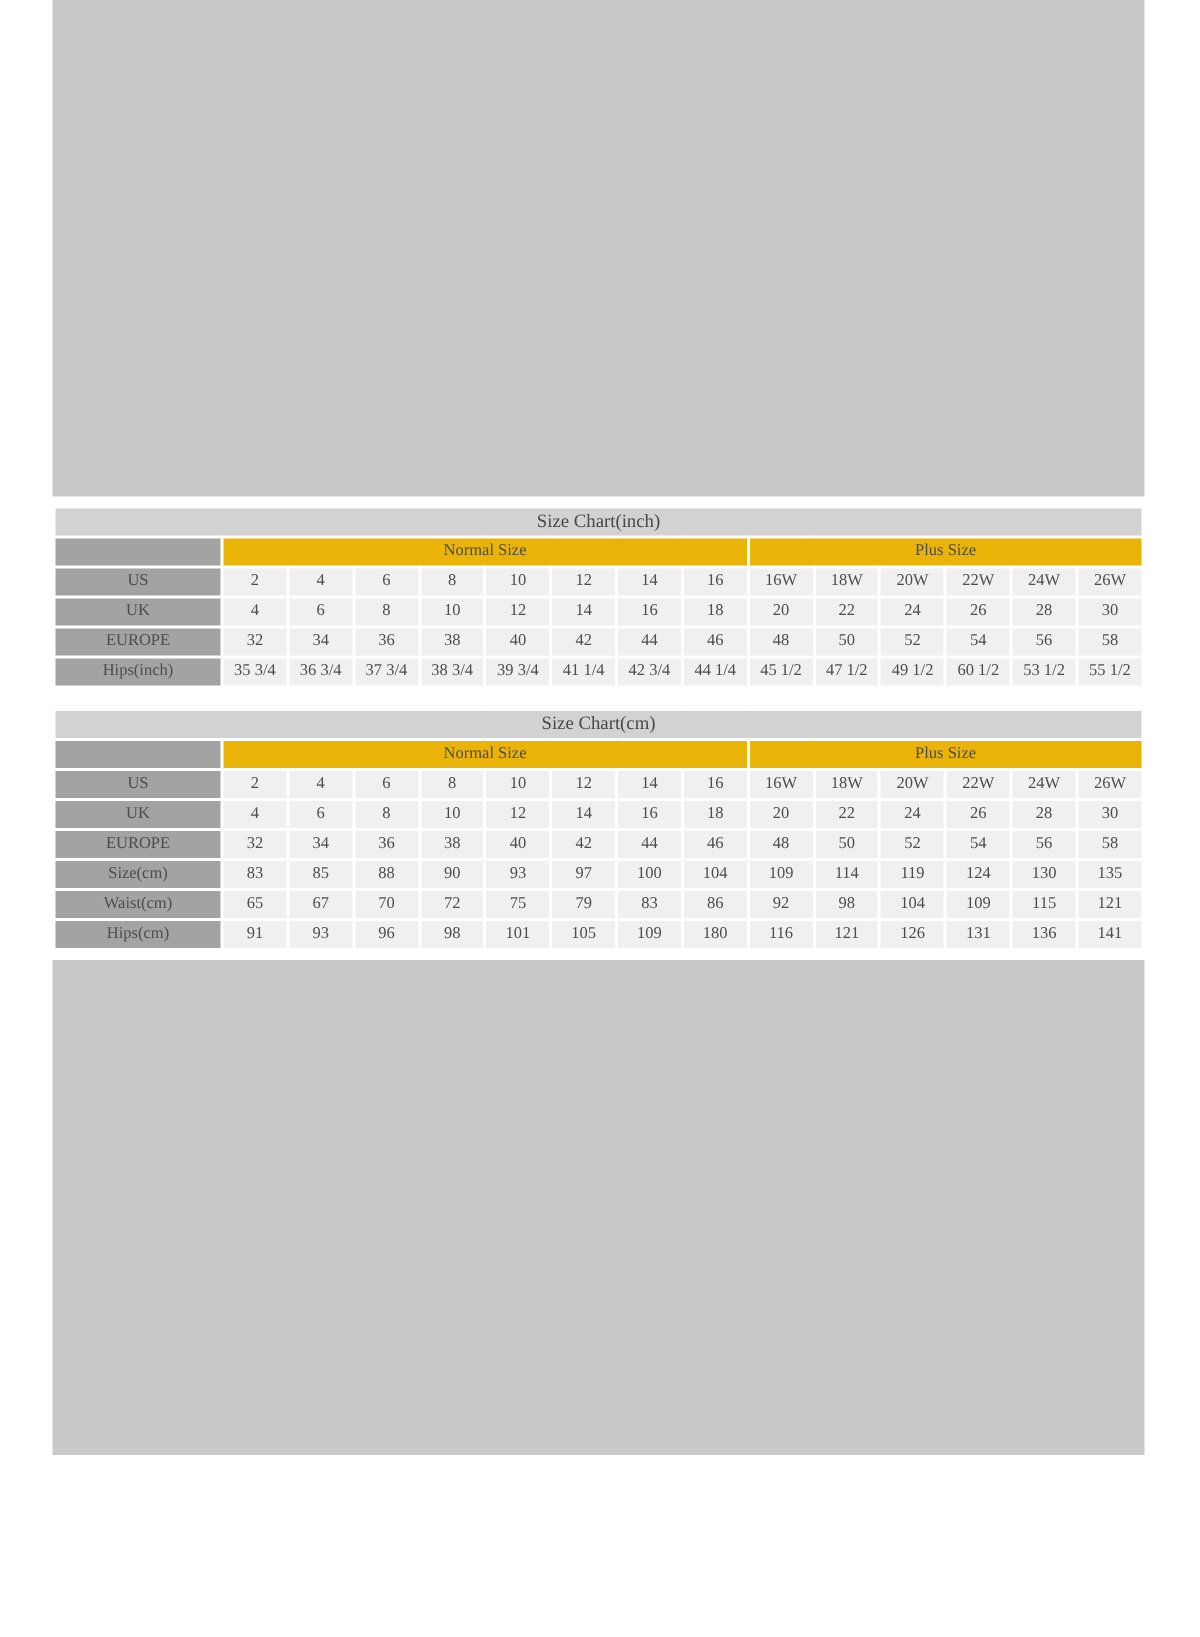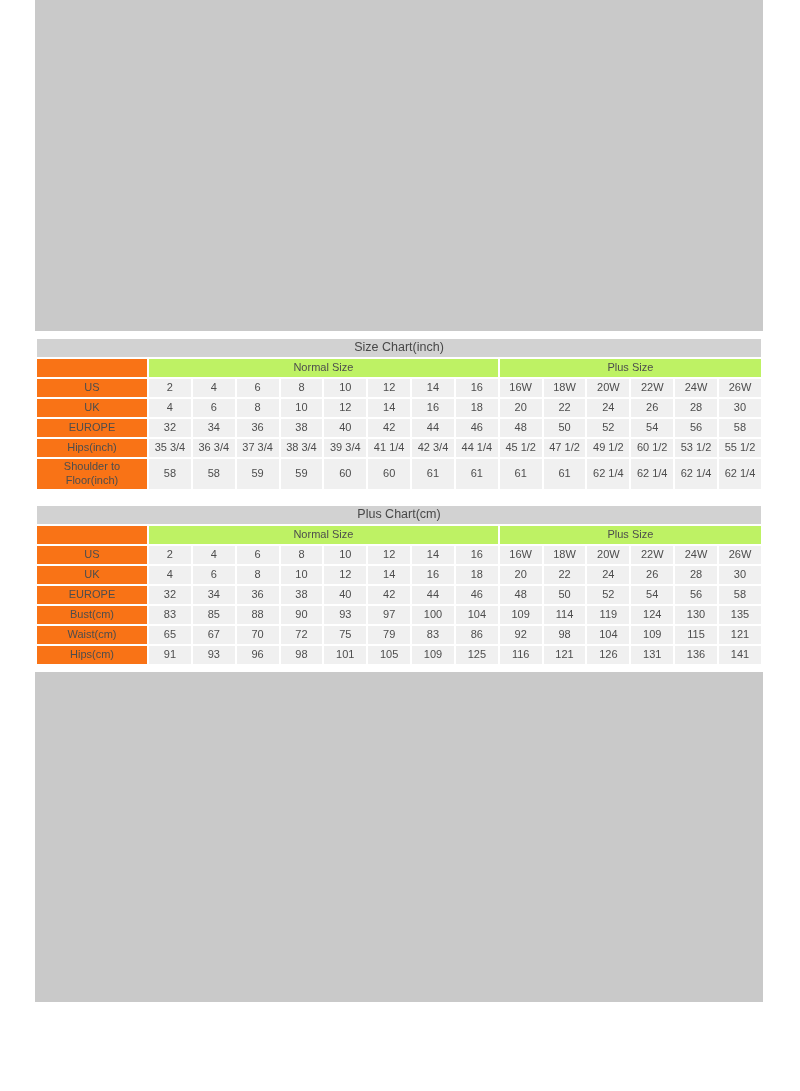--- a/index.html
+++ b/index.html
@@ -15,21 +15,21 @@
     position: absolute;
     left: 35px; top: 0;
     width: 728px;
   }
   .placeholder {
     width: 728px;
     background: #c9c9c9;
   }
   .placeholder-top { height: 331px; }
   .placeholder-bottom { height: 330px; }
-  .chart-section { margin-top: 6px; }
+  .chart-section { margin-top: 6px; font-family: Liberation Serif, serif; }
   .chart-section + .chart-section { margin-top: 13px; }
   .chart-section:last-of-type { margin-bottom: 6px; }
 
   table.size-table {
     border-collapse: collapse;
     table-layout: fixed;
     width: 728px;
     font-size: 11px;
     color: #4d4d4d;
   }
@@ -43,25 +43,25 @@
     line-height: 1.25;
     padding: 1px 1px;
   }
   th.table-title {
     background: #d2d2d2;
     font-size: 12.5px;
     height: 22px;
     color: #484848;
   }
   th.group-cell {
-    background: #bef264;
+    background: #eab308;
     height: 21px;
   }
   th.corner-cell, th.row-label {
-    background: #f97316;
+    background: #a3a3a3;
   }
   td.size-cell {
     background: #f0f0f0;
   }
   
   table[data-table-index="1"] th.row-label { white-space: nowrap; }
 </style>
 </head>
 <body>
 
@@ -147,50 +147,33 @@
             <td class="size-cell">41 1/4</td>
             <td class="size-cell">42 3/4</td>
             <td class="size-cell">44 1/4</td>
             <td class="size-cell">45 1/2</td>
             <td class="size-cell">47 1/2</td>
             <td class="size-cell">49 1/2</td>
             <td class="size-cell">60 1/2</td>
             <td class="size-cell">53 1/2</td>
             <td class="size-cell">55 1/2</td>
           </tr>
-          <tr>
-            <th class="row-label">Shoulder to Floor(inch)</th>
-            <td class="size-cell">58</td>
-            <td class="size-cell">58</td>
-            <td class="size-cell">59</td>
-            <td class="size-cell">59</td>
-            <td class="size-cell">60</td>
-            <td class="size-cell">60</td>
-            <td class="size-cell">61</td>
-            <td class="size-cell">61</td>
-            <td class="size-cell">61</td>
-            <td class="size-cell">61</td>
-            <td class="size-cell">62 1/4</td>
-            <td class="size-cell">62 1/4</td>
-            <td class="size-cell">62 1/4</td>
-            <td class="size-cell">62 1/4</td>
-          </tr>
         </tbody>
     </table>
   </section>
 
   <section class="chart-section">
     <table class="size-table" data-table-index="1">
       <colgroup>
         <col class="col-label">
         <col span="14" class="col-size">
       </colgroup>
       <thead>
         <tr>
-          <th class="table-title" colspan="15">Plus Chart(cm)</th>
+          <th class="table-title" colspan="15">Size Chart(cm)</th>
         </tr>
         <tr>
           <th class="corner-cell"></th>
           <th class="group-cell" colspan="8">Normal Size</th>
           <th class="group-cell" colspan="6">Plus Size</th>
         </tr>
       </thead>
       <tbody>
           <tr>
             <th class="row-label">US</th>
@@ -237,21 +220,21 @@
             <td class="size-cell">44</td>
             <td class="size-cell">46</td>
             <td class="size-cell">48</td>
             <td class="size-cell">50</td>
             <td class="size-cell">52</td>
             <td class="size-cell">54</td>
             <td class="size-cell">56</td>
             <td class="size-cell">58</td>
           </tr>
           <tr>
-            <th class="row-label">Bust(cm)</th>
+            <th class="row-label">Size(cm)</th>
             <td class="size-cell">83</td>
             <td class="size-cell">85</td>
             <td class="size-cell">88</td>
             <td class="size-cell">90</td>
             <td class="size-cell">93</td>
             <td class="size-cell">97</td>
             <td class="size-cell">100</td>
             <td class="size-cell">104</td>
             <td class="size-cell">109</td>
             <td class="size-cell">114</td>
@@ -279,21 +262,21 @@
           </tr>
           <tr>
             <th class="row-label">Hips(cm)</th>
             <td class="size-cell">91</td>
             <td class="size-cell">93</td>
             <td class="size-cell">96</td>
             <td class="size-cell">98</td>
             <td class="size-cell">101</td>
             <td class="size-cell">105</td>
             <td class="size-cell">109</td>
-            <td class="size-cell">125</td>
+            <td class="size-cell">180</td>
             <td class="size-cell">116</td>
             <td class="size-cell">121</td>
             <td class="size-cell">126</td>
             <td class="size-cell">131</td>
             <td class="size-cell">136</td>
             <td class="size-cell">141</td>
           </tr>
         </tbody>
     </table>
   </section>

